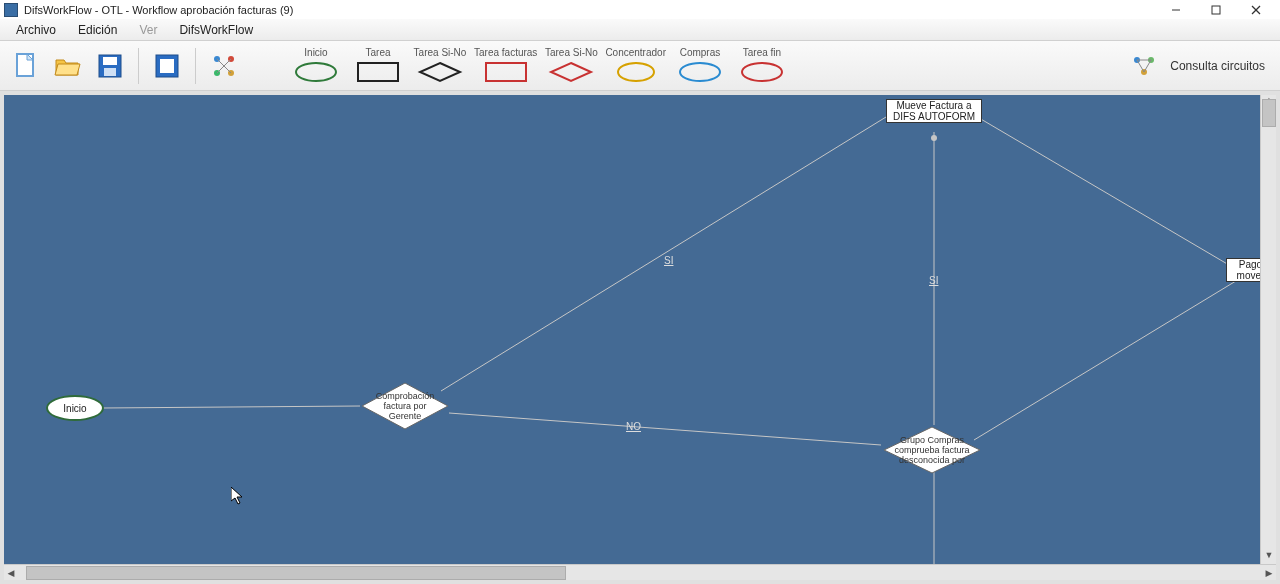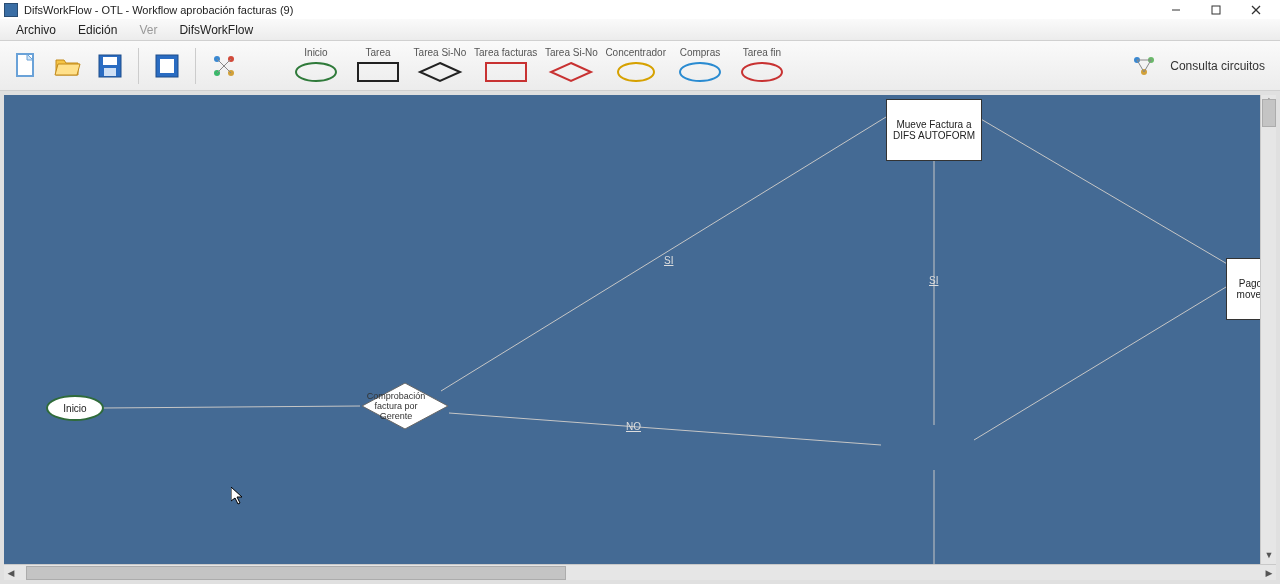--- a/index.html
+++ b/index.html
@@ -155,31 +155,31 @@
     font-size: 10px;
     color: #222;
   }
   .node.ellipse {
     border: 2px solid #2f6b3a;
     border-radius: 50%;
     width: 58px; height: 26px;
   }
   .node.rect {
     border: 1px solid #333;
-    padding: 19px 4px;
+    padding: 0 4px;
     width: 96px;
     font-size: 10px;
   }
   .node.rect.cut {
     width: 48px; border-right: none;
   }
   .diamond {
     position: absolute;
     width: 90px; height: 50px;
-    display: flex; align-items: center; 
+    display: flex; align-items: center; justify-content: center;
   }
   .diamond svg { position: absolute; left: 0; top: 0; }
   .diamond .dlabel {
     position: relative; font-size: 9px; text-align: center;
     width: 72px; line-height: 10px;
     color: #333;
   }
   .edge-label {
     position: absolute;
     font-size: 10px; background: transparent; color: #ddd;
@@ -375,20 +375,26 @@
           <svg width="90" height="50">
               <polygon points="45,2 88,25 45,48 2,25" fill="#fff" stroke="#666" stroke-width="1"></polygon>
             </svg>
           <div class="dlabel">Comprobación factura por Gerente</div>
         </div>
 
         <div class="node rect" style="left:882px; top:4px">
           <span>Mueve Factura a DIFS AUTOFORM</span>
         </div>
 
+        <div class="diamond" style="left:878px; top:330px; width:100px">
+          <svg width="100" height="50">
+              <polygon points="50,2 98,25 50,48 2,25" fill="#fff" stroke="#666" stroke-width="1"></polygon>
+            </svg>
+          <div class="dlabel" style="width:84px">Grupo Compras comprueba factura desconocida por</div>
+        </div>
 
         <div class="node rect cut" style="left:1222px; top:163px">
           <span>Pago mover</span>
         </div>
 
         <div class="cursor" style="left:227px; top:392px">
           <svg width="12" height="18">
               <polygon points="0,0 0,14 4,11 7,17 9,16 6,10 11,10" fill="#fff" stroke="#000" stroke-width="1"></polygon>
             </svg>
         </div>

